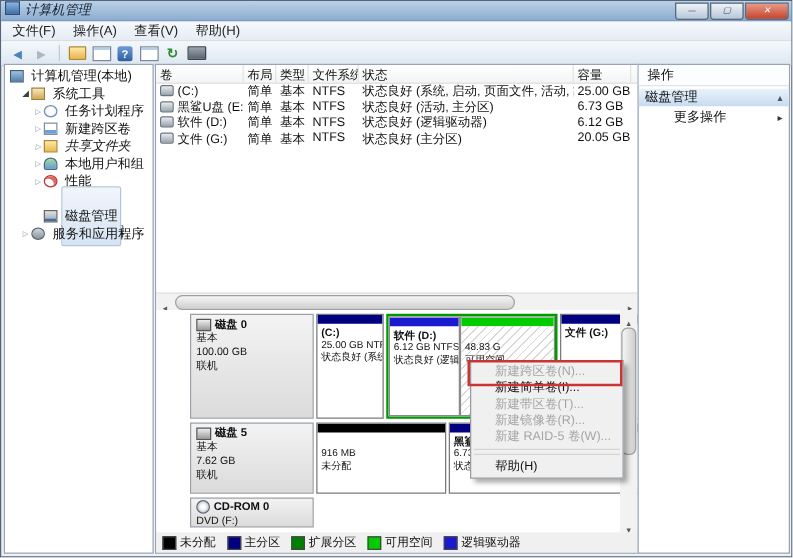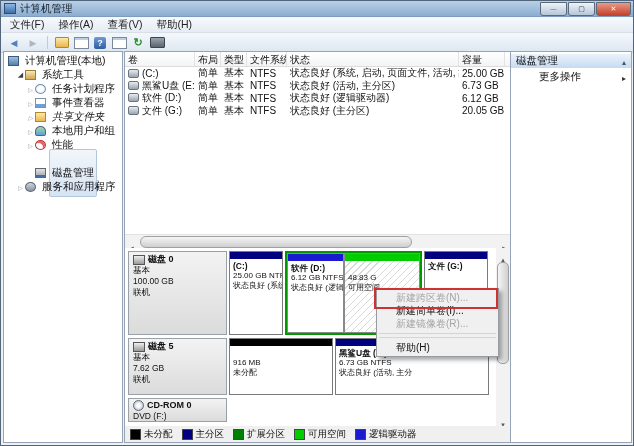--- a/index.html
+++ b/index.html
@@ -1,20 +1,20 @@
 <!DOCTYPE html>
 <html><head>
 <meta charset="utf-8">
 <style>
   html,body{margin:0;padding:0;}
   body{width:634px;height:446px;overflow:hidden;font-family:"Liberation Sans",sans-serif;background:#fff;}
   #window{position:relative;width:632px;height:444px;border:1px solid #52657a;background:#f0f0f0;}
 
   
-  .titlebar{height:15px;background:linear-gradient(#b9d0e7,#8cadd0);display:flex;align-items:center;padding-left:3px;position:relative;border-bottom:1px solid #7d9cc0;}
+  .titlebar{height:15px;background:linear-gradient(#b9d0e7,#8cadd0);display:flex;padding-left:3px;position:relative;border-bottom:1px solid #7d9cc0;font-style:italic;}
   .app-icon{width:10px;height:9px;background:linear-gradient(#8ab6e8,#3f6fa5);border:1px solid #2c4f79;margin-right:4px;flex:none;}
   .wtitle{font-size:10.5px;color:#15202b;}
   .win-controls{position:absolute;top:1px;right:2px;display:flex;}
   .wc{width:25px;height:12px;border:1px solid #5a6a7c;border-radius:0 0 3px 3px;background:linear-gradient(#eef3f8,#b6c6d8);margin-left:1px;position:relative;}
   .wc.close{width:33px;background:linear-gradient(#e89a86,#c4432d);}
   .wc::after{position:absolute;top:0;left:0;right:0;text-align:center;font-size:7px;line-height:12px;color:#2e3a46;}
   .wc.min::after{content:"—";font-size:6px;}
   .wc.max::after{content:"▢";}
   .wc.close::after{content:"✕";color:#fff;}
 
@@ -70,21 +70,21 @@
   .h-scroll{position:absolute;top:182px;left:0;right:0;height:14px;background:#f2f2f2;display:flex;align-items:center;border-top:1px solid #e2e2e2;}
   .hs-btn{width:14px;height:13px;flex:none;text-align:center;}
   .hs-btn::before{font-size:7px;color:#5a5a5a;line-height:13px;}
   .hs-left::before{content:"◂";}
   .hs-right::before{content:"▸";}
   .hs-thumb{height:10px;width:270px;margin:0 1px;background:linear-gradient(#f5f5f5,#cfcfcf);border:1px solid #9f9f9f;border-radius:6px;flex:none;}
   .hs-track{flex:1;}
 
   .graph-pane{position:absolute;top:196px;left:0;right:0;bottom:16px;background:#fff;overflow:hidden;}
   .disk-row{display:flex;margin:3px 17px 3px 3px;}
-  .disk-hdr{width:99px;flex:none;background:linear-gradient(#f3f3f3,#dbdbdb);border:1px solid #9aa0a6;padding:2px 4px;font-size:8.5px;line-height:11px;box-sizing:border-box;color:#111;}
+  .disk-hdr{width:99px;flex:none;background:linear-gradient(#f3f3f3,#dbdbdb);border:1px solid #9aa0a6;padding:2px 4px;font-size:8.5px;line-height:11px;box-sizing:border-box;color:#111;margin-left:24px;}
   .dh-name{font-weight:bold;font-size:9px;display:flex;align-items:center;gap:3px;}
   .dh-icon{width:10px;height:8px;background:linear-gradient(#eee,#999);border:1px solid #555;flex:none;}
   .cd-icon{width:9px;height:9px;border-radius:50%;background:radial-gradient(#fff 25%,#c9d2da 65%);border:1px solid #667;flex:none;}
   .parts{flex:1;display:flex;margin-left:2px;}
   .part{border:1px solid #7a7a7a;background:#fff;margin-right:2px;flex:none;display:flex;flex-direction:column;overflow:hidden;box-sizing:border-box;}
   .pbar{height:7px;flex:none;}
   .part.primary .pbar{background:#000080;}
   .part.logical .pbar{background:#1a1ad1;}
   .part.free .pbar{background:#00cc00;}
   .part.unallocated .pbar{background:#000;}
@@ -183,21 +183,21 @@
           <span class="tlabel">系统工具</span>
         </div>
         <div class="tree-item" style="padding-left: 22px;">
           <span class="exp collapsed"></span>
           <span class="ticon i-clock"></span>
           <span class="tlabel">任务计划程序</span>
         </div>
         <div class="tree-item" style="padding-left: 22px;">
           <span class="exp collapsed"></span>
           <span class="ticon i-event"></span>
-          <span class="tlabel">事件查看器</span>
+          <span class="tlabel">新建跨区卷</span>
         </div>
         <div class="tree-item" style="padding-left: 22px; font-style: italic;">
           <span class="exp collapsed"></span>
           <span class="ticon i-folder"></span>
           <span class="tlabel">共享文件夹</span>
         </div>
         <div class="tree-item" style="padding-left: 22px;">
           <span class="exp collapsed"></span>
           <span class="ticon i-users"></span>
           <span class="tlabel">本地用户和组</span>
@@ -396,36 +396,39 @@
           </span>
           <span class="lg-item">
             <span class="swatch" style="background: rgb(26, 26, 209);"></span>
             <span>逻辑驱动器</span>
           </span>
         </div>
 
     </div>
 
     <div class="actions-panel">
+      <div class="ap-title">操作</div>
       <div class="ap-section">
         <span class="ap-section-label">磁盘管理</span>
         <span class="ap-collapse"></span>
       </div>
       <div class="ap-more">
         <span>更多操作</span>
         <span class="ap-more-arrow"></span>
       </div>
     </div>
 
   </div>
 
   <div class="context-menu">
 
   <div class="menu-item-row disabled">新建跨区卷(N)...</div>
       <div class="menu-item-row">新建简单卷(I)...</div>
+      <div class="menu-item-row disabled">新建带区卷(T)...</div>
       <div class="menu-item-row disabled">新建镜像卷(R)...</div>
+      <div class="menu-item-row disabled">新建 RAID-5 卷(W)...</div>
       <div class="menu-sep"></div>
       <div class="menu-sep"></div>
       <div class="menu-item-row">帮助(H)</div>
     </div>
   <div class="annotation-box"></div>
 
 </div>
 
 </body></html>

